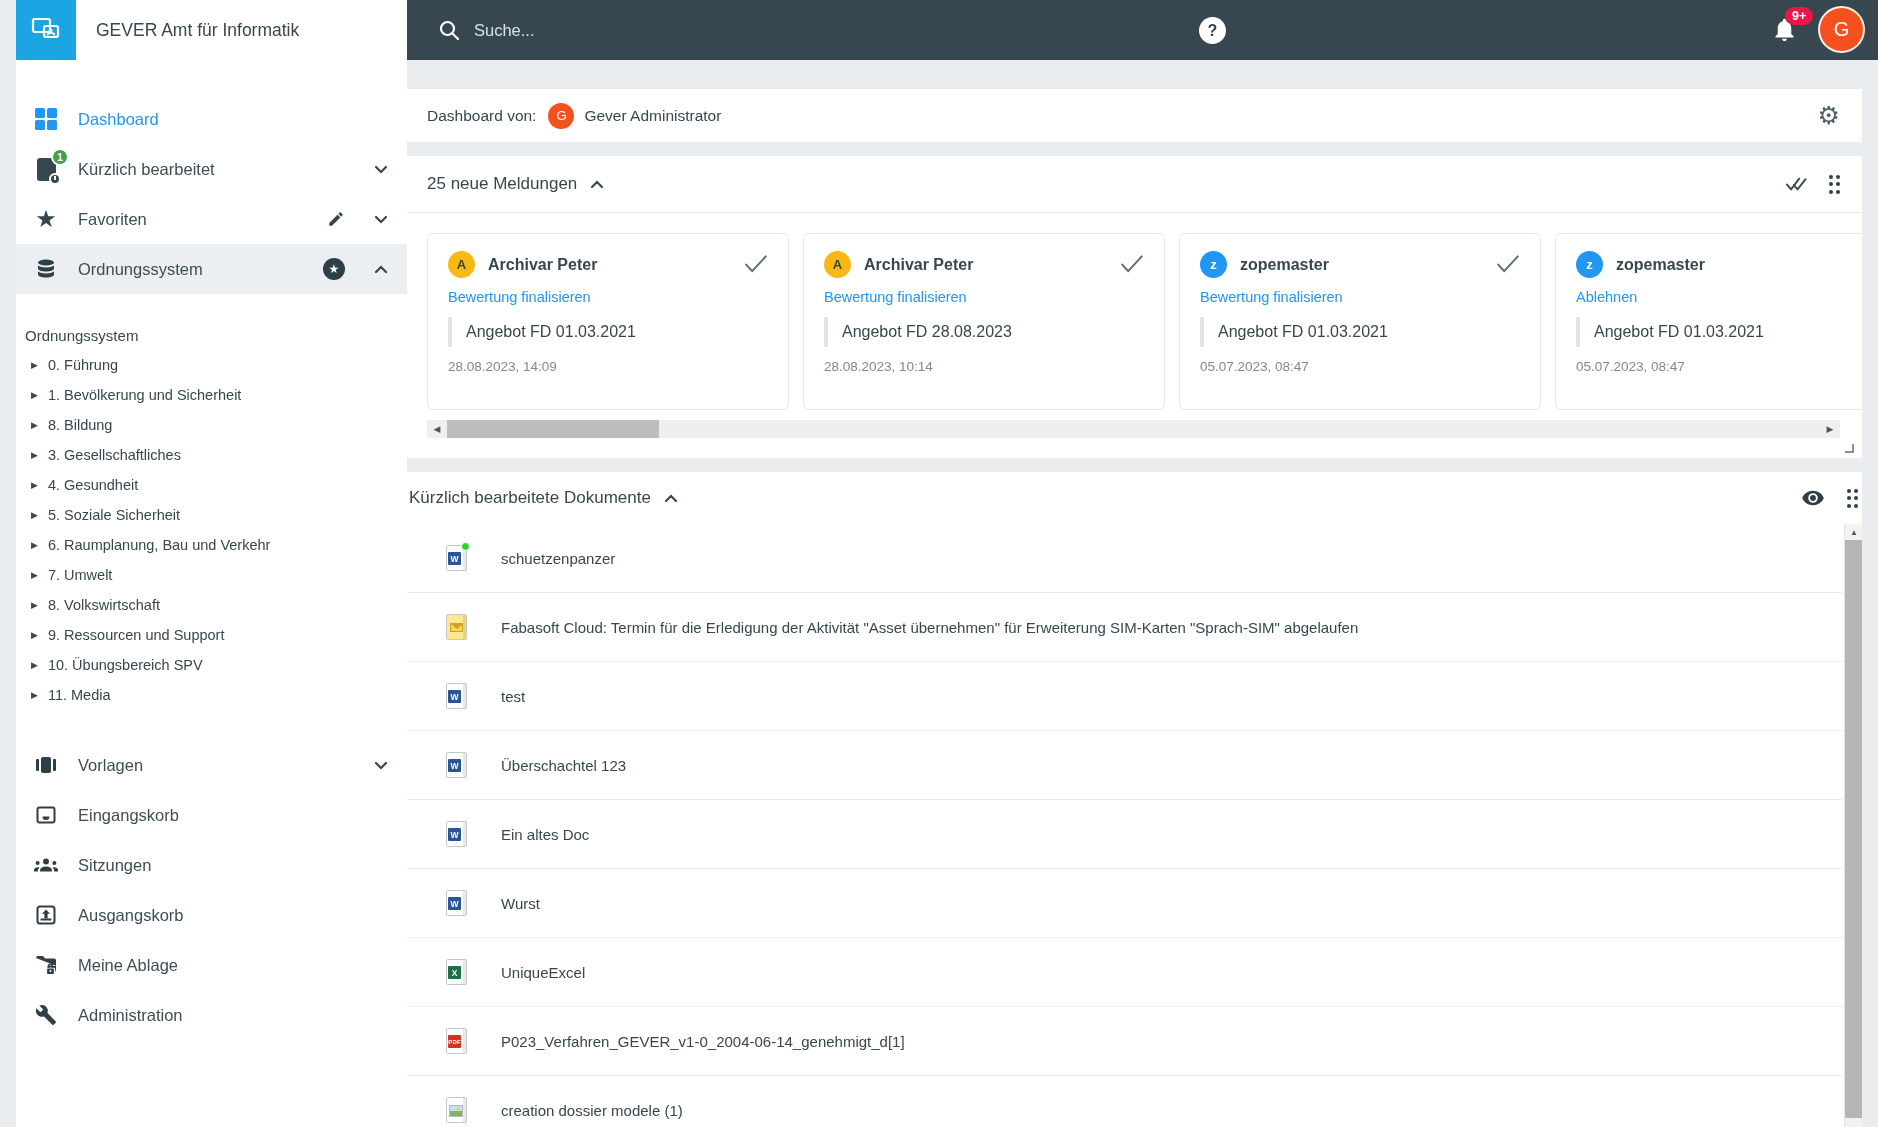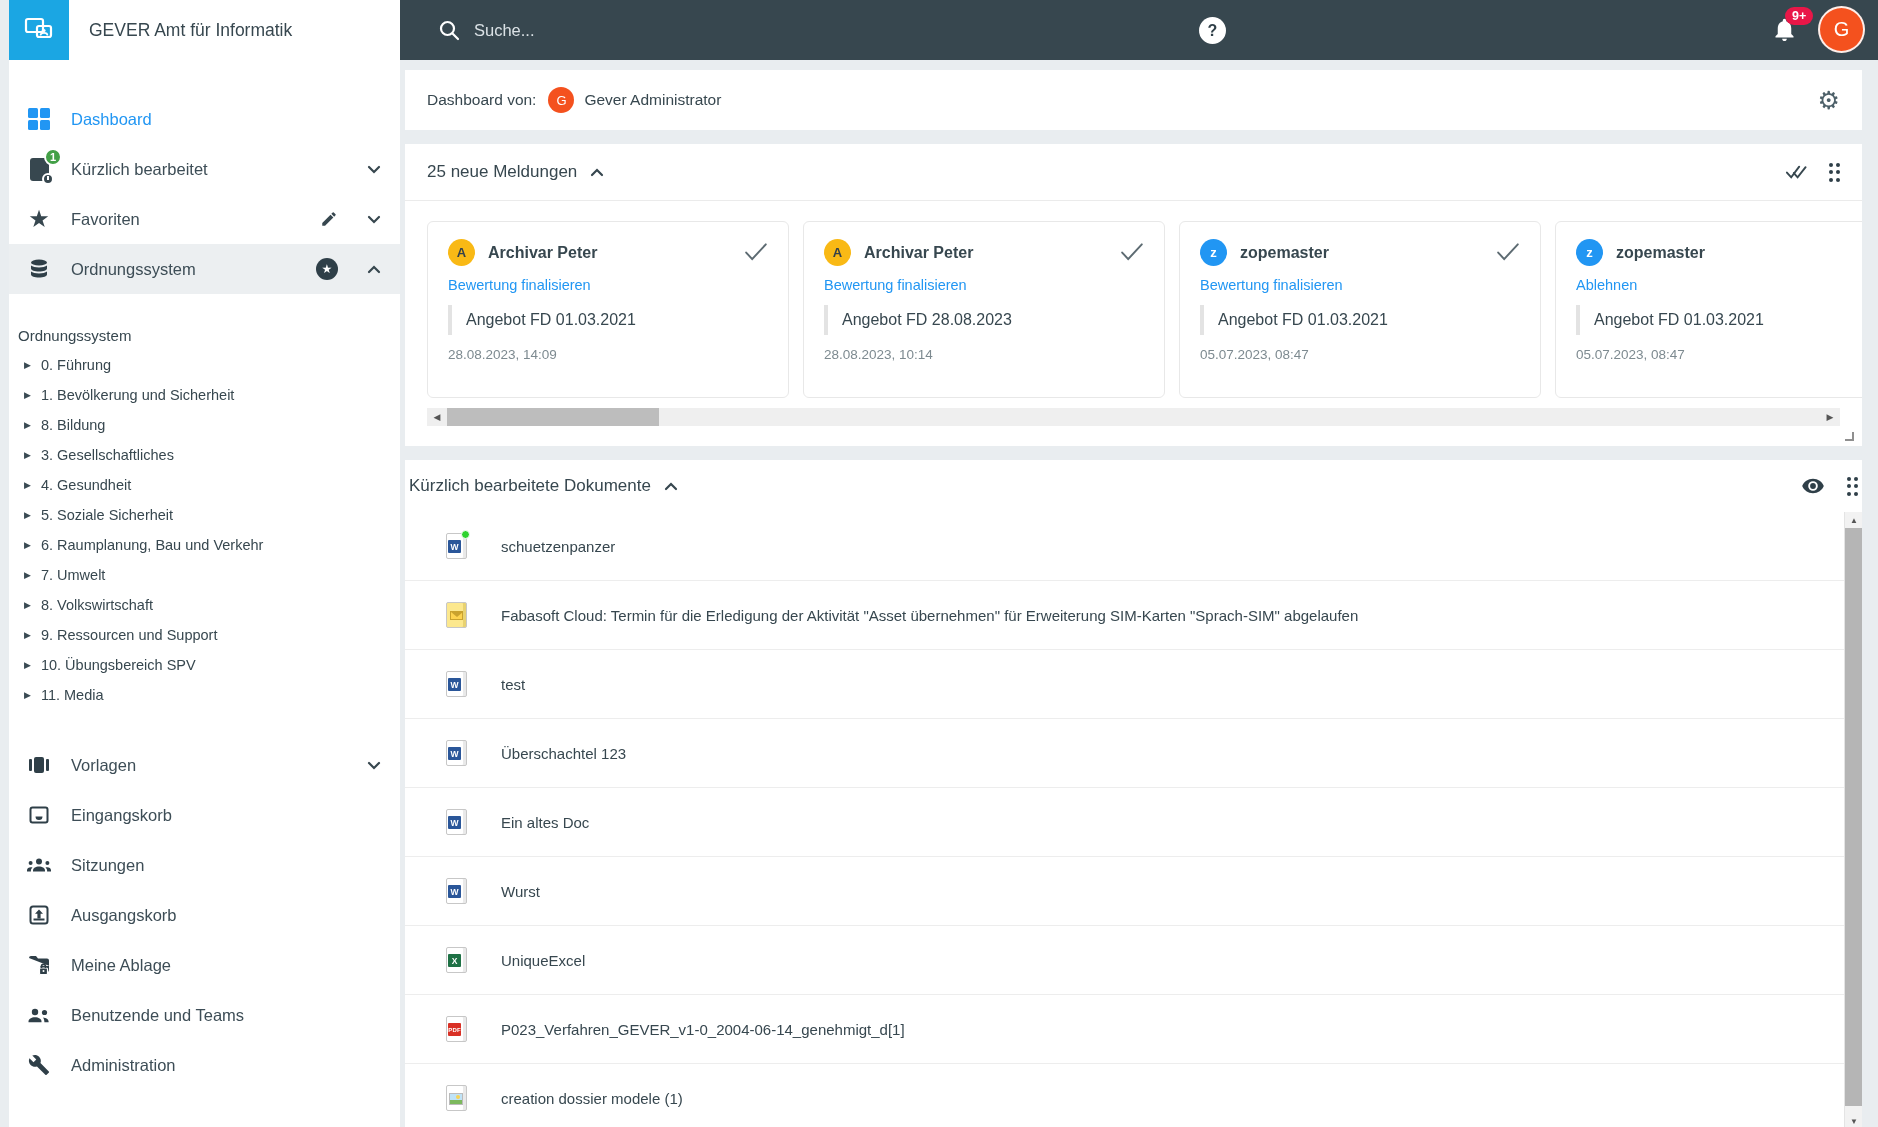--- a/index.html
+++ b/index.html
@@ -1,21 +1,21 @@
 <!DOCTYPE html>
 <html><head>
 <meta charset="utf-8">
 <style>
   * { margin:0; padding:0; box-sizing:border-box; }
   html,body { width:1878px; height:1127px; }
   body { font-family:"Liberation Sans", sans-serif; background:#e9edf0; overflow:hidden; }
   .screen { position:relative; width:1878px; height:1127px; background:#e9edf0; }
 
   
-  .sidebar { position:absolute; left:9px; top:0; width:391px; height:1127px; background:#fff; z-index:2; }
+  .sidebar { position:absolute; left:16px; top:0; width:391px; height:1127px; background:#fff; z-index:2; }
   .side-head { display:flex; align-items:center; height:60px; }
   .logo { width:60px; height:60px; background:#1ba6e3; display:flex; align-items:center; justify-content:center; flex:0 0 60px; }
   .app-title { margin-left:20px; font-size:17.5px; font-weight:500; color:#37474f; }
   .nav { margin-top:34px; }
   .nav-item { display:flex; align-items:center; height:50px; padding:0 18px 0 16px; cursor:pointer; }
   .nav-item .ico { width:28px; height:28px; display:flex; align-items:center; justify-content:center; position:relative; flex:0 0 28px; }
   .nav-item .lbl { margin-left:18px; font-size:16.5px; font-weight:500; color:#3d4d56; flex:1; }
   .nav-item.active-blue .lbl { color:#2196f3; }
   .nav-item.selected { background:#eceff1; }
   .sq-grid { width:22px; height:22px; display:grid; grid-template-columns:10px 10px; grid-template-rows:10px 10px; gap:2px; }
@@ -39,21 +39,21 @@
   .search-wrap { display:flex; align-items:center; margin-left:46px; width:640px; }
   .search-input { background:transparent; border:none; outline:none; color:#eef2f4; font-size:16.5px; margin-left:13px; width:560px; font-family:"Liberation Sans", sans-serif; }
   .search-input::placeholder { color:#dbe2e6; opacity:1; }
   .help-circle { position:absolute; left:808px; top:17px; width:27px; height:27px; border-radius:50%; background:#fff; color:#2f3f48; font-weight:700; font-size:16px; display:flex; align-items:center; justify-content:center; cursor:pointer; }
   .bell-wrap { position:absolute; right:80px; top:16px; cursor:pointer; }
   .notif-badge { position:absolute; left:14px; top:-9px; background:#e91748; color:#fff; font-size:12.5px; font-weight:700; padding:2px 7px; border-radius:10px; }
   .topbar-avatar { position:absolute; right:13px; top:6px; width:47px; height:47px; border-radius:50%; background:#f4511e; border:2px solid rgba(255,255,255,.9); color:#fff; font-size:20px; display:flex; align-items:center; justify-content:center; cursor:pointer; }
 
   
   .main { position:absolute; left:391px; top:60px; width:1487px; height:1067px; padding:0 16px 0 14px; }
-  .dash-row { margin-top:10px; height:60px; background:#fff; display:flex; align-items:center; padding:0 22px; }
+  .dash-row { margin-top:29px; height:53px; background:#fff; display:flex; align-items:center; padding:0 22px; }
   .dash-row .lab { font-size:15.5px; color:#37474f; }
   .mini-avatar { width:26px; height:26px; border-radius:50%; background:#f4511e; color:#fff; font-size:13px; display:flex; align-items:center; justify-content:center; margin:0 10px 0 12px; }
   .dash-row .usr { font-size:15.5px; color:#37474f; flex:1; }
   .gear { font-size:25px; color:#4d6069; cursor:pointer; line-height:1; }
 
   .panel { margin-top:14px; background:#fff; }
   .panel-head { height:56px; display:flex; align-items:center; padding:0 22px; }
   .panel-title { font-size:17px; font-weight:500; color:#37474f; }
   .chev { margin-left:12px; cursor:pointer; display:flex; }
   .head-icons { margin-left:auto; display:flex; align-items:center; gap:22px; }
@@ -306,31 +306,20 @@
           <svg width="26" height="26" viewBox="0 0 26 26">
               <path fill="#2f3f48" d="M3 6a2 2 0 0 1 2-2h5l2 2.5h9A2 2 0 0 1 23 8.5V18a2 2 0 0 1-2 2h-6.5V14h9z"></path>
               <g>
                 <rect x="13.5" y="16" width="8" height="6.5" rx="1" fill="#2f3f48" stroke="#fff" stroke-width="1.2"></rect>
                 <path d="M15.5 16v-1.6a2 2 0 0 1 4 0V16" fill="none" stroke="#2f3f48" stroke-width="1.6"></path>
                 <circle cx="17.5" cy="19" r="1" fill="#fff"></circle>
               </g>
             </svg>
         </span>
         <span class="lbl">Meine Ablage</span>
-      </div>
-      <div class="nav-item">
-        <span class="ico">
-          <svg width="26" height="26" viewBox="0 0 26 26" fill="#2f3f48">
-              <circle cx="9" cy="10" r="3.2"></circle>
-              <path d="M2.5 19.5c0-2.6 2.9-4.3 6.5-4.3s6.5 1.7 6.5 4.3v.8H2.5z"></path>
-              <circle cx="18.5" cy="10.5" r="2.6"></circle>
-              <path d="M17 15.4c3 .2 5.6 1.7 5.6 4.1v.8h-4.2c0-2-.5-3.6-1.4-4.9z"></path>
-            </svg>
-        </span>
-        <span class="lbl">Benutzende und Teams</span>
       </div>
       <div class="nav-item">
         <span class="ico">
           <svg width="22" height="22" viewBox="0 0 24 24" fill="#2f3f48">
               <path d="M22.7 19l-9.1-9.1c.9-2.3.4-5-1.5-6.9-2-2-5-2.4-7.4-1.3L9 6 6 9 1.6 4.7C.4 7.1.9 10.1 2.9 12.1c1.9 1.9 4.6 2.4 6.9 1.5l9.1 9.1c.4.4 1 .4 1.4 0l2.3-2.3c.5-.4.5-1.1.1-1.4z"></path>
             </svg>
         </span>
         <span class="lbl">Administration</span>
       </div>
     </div>

